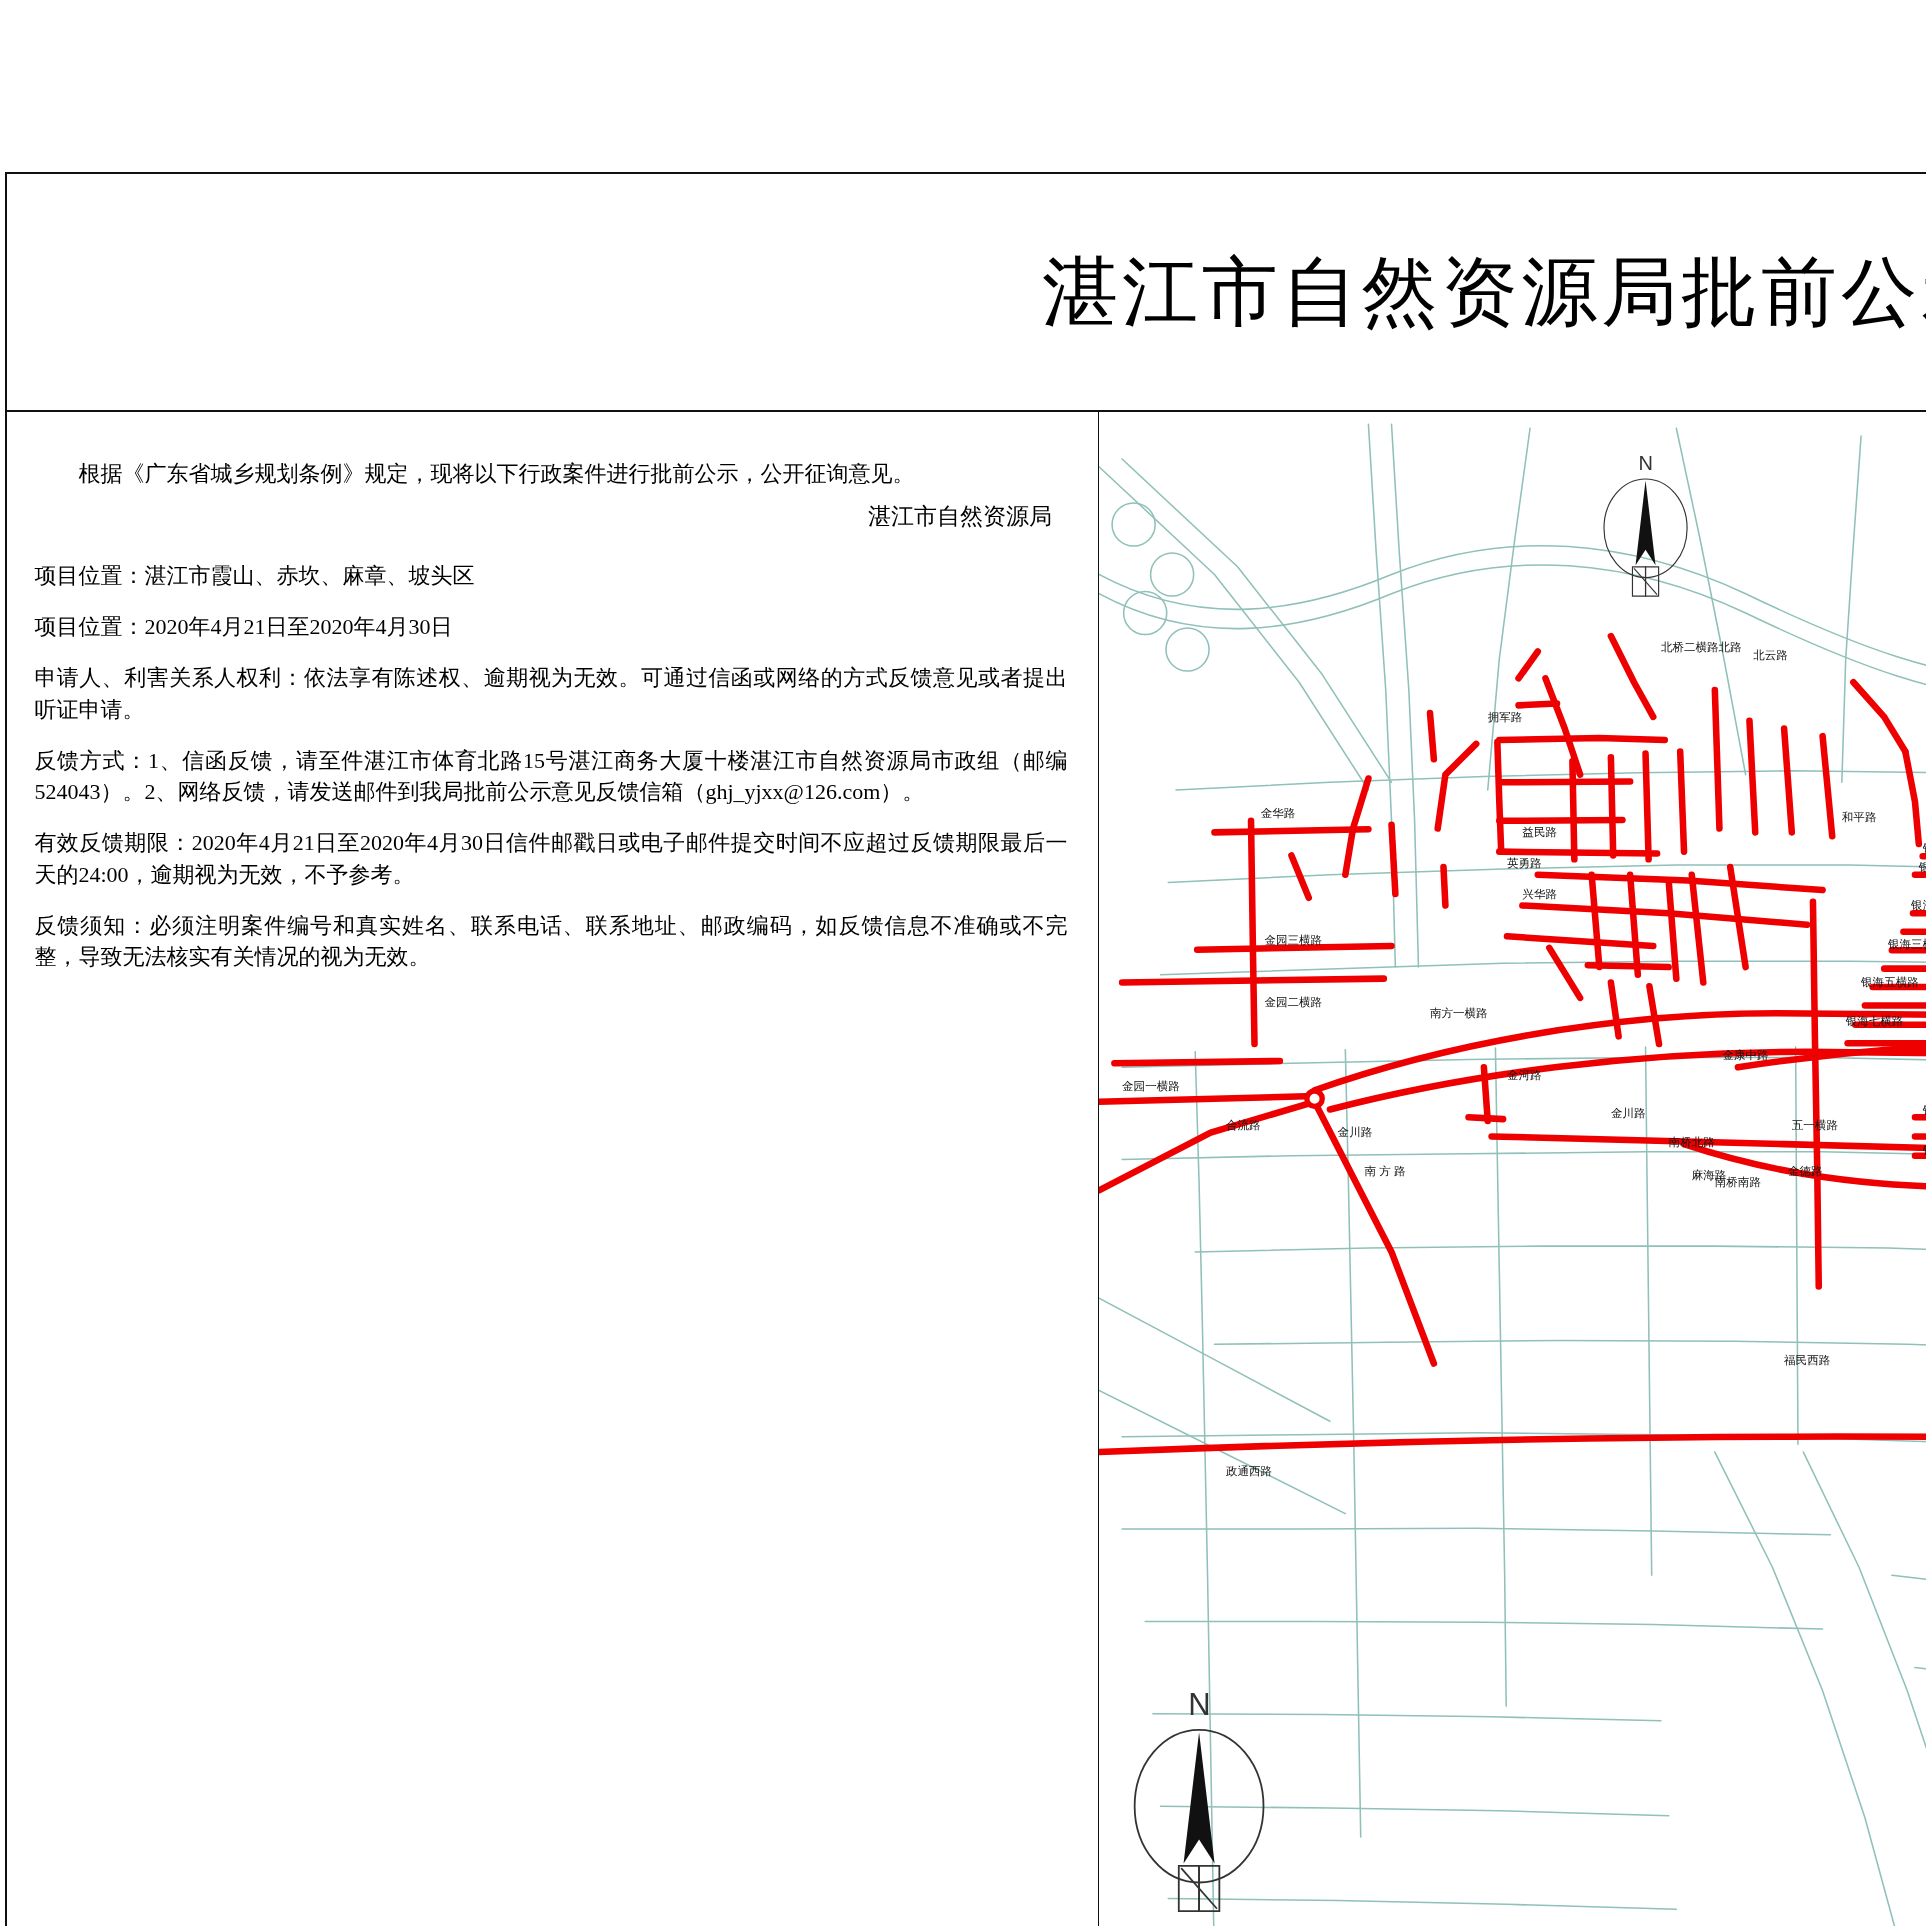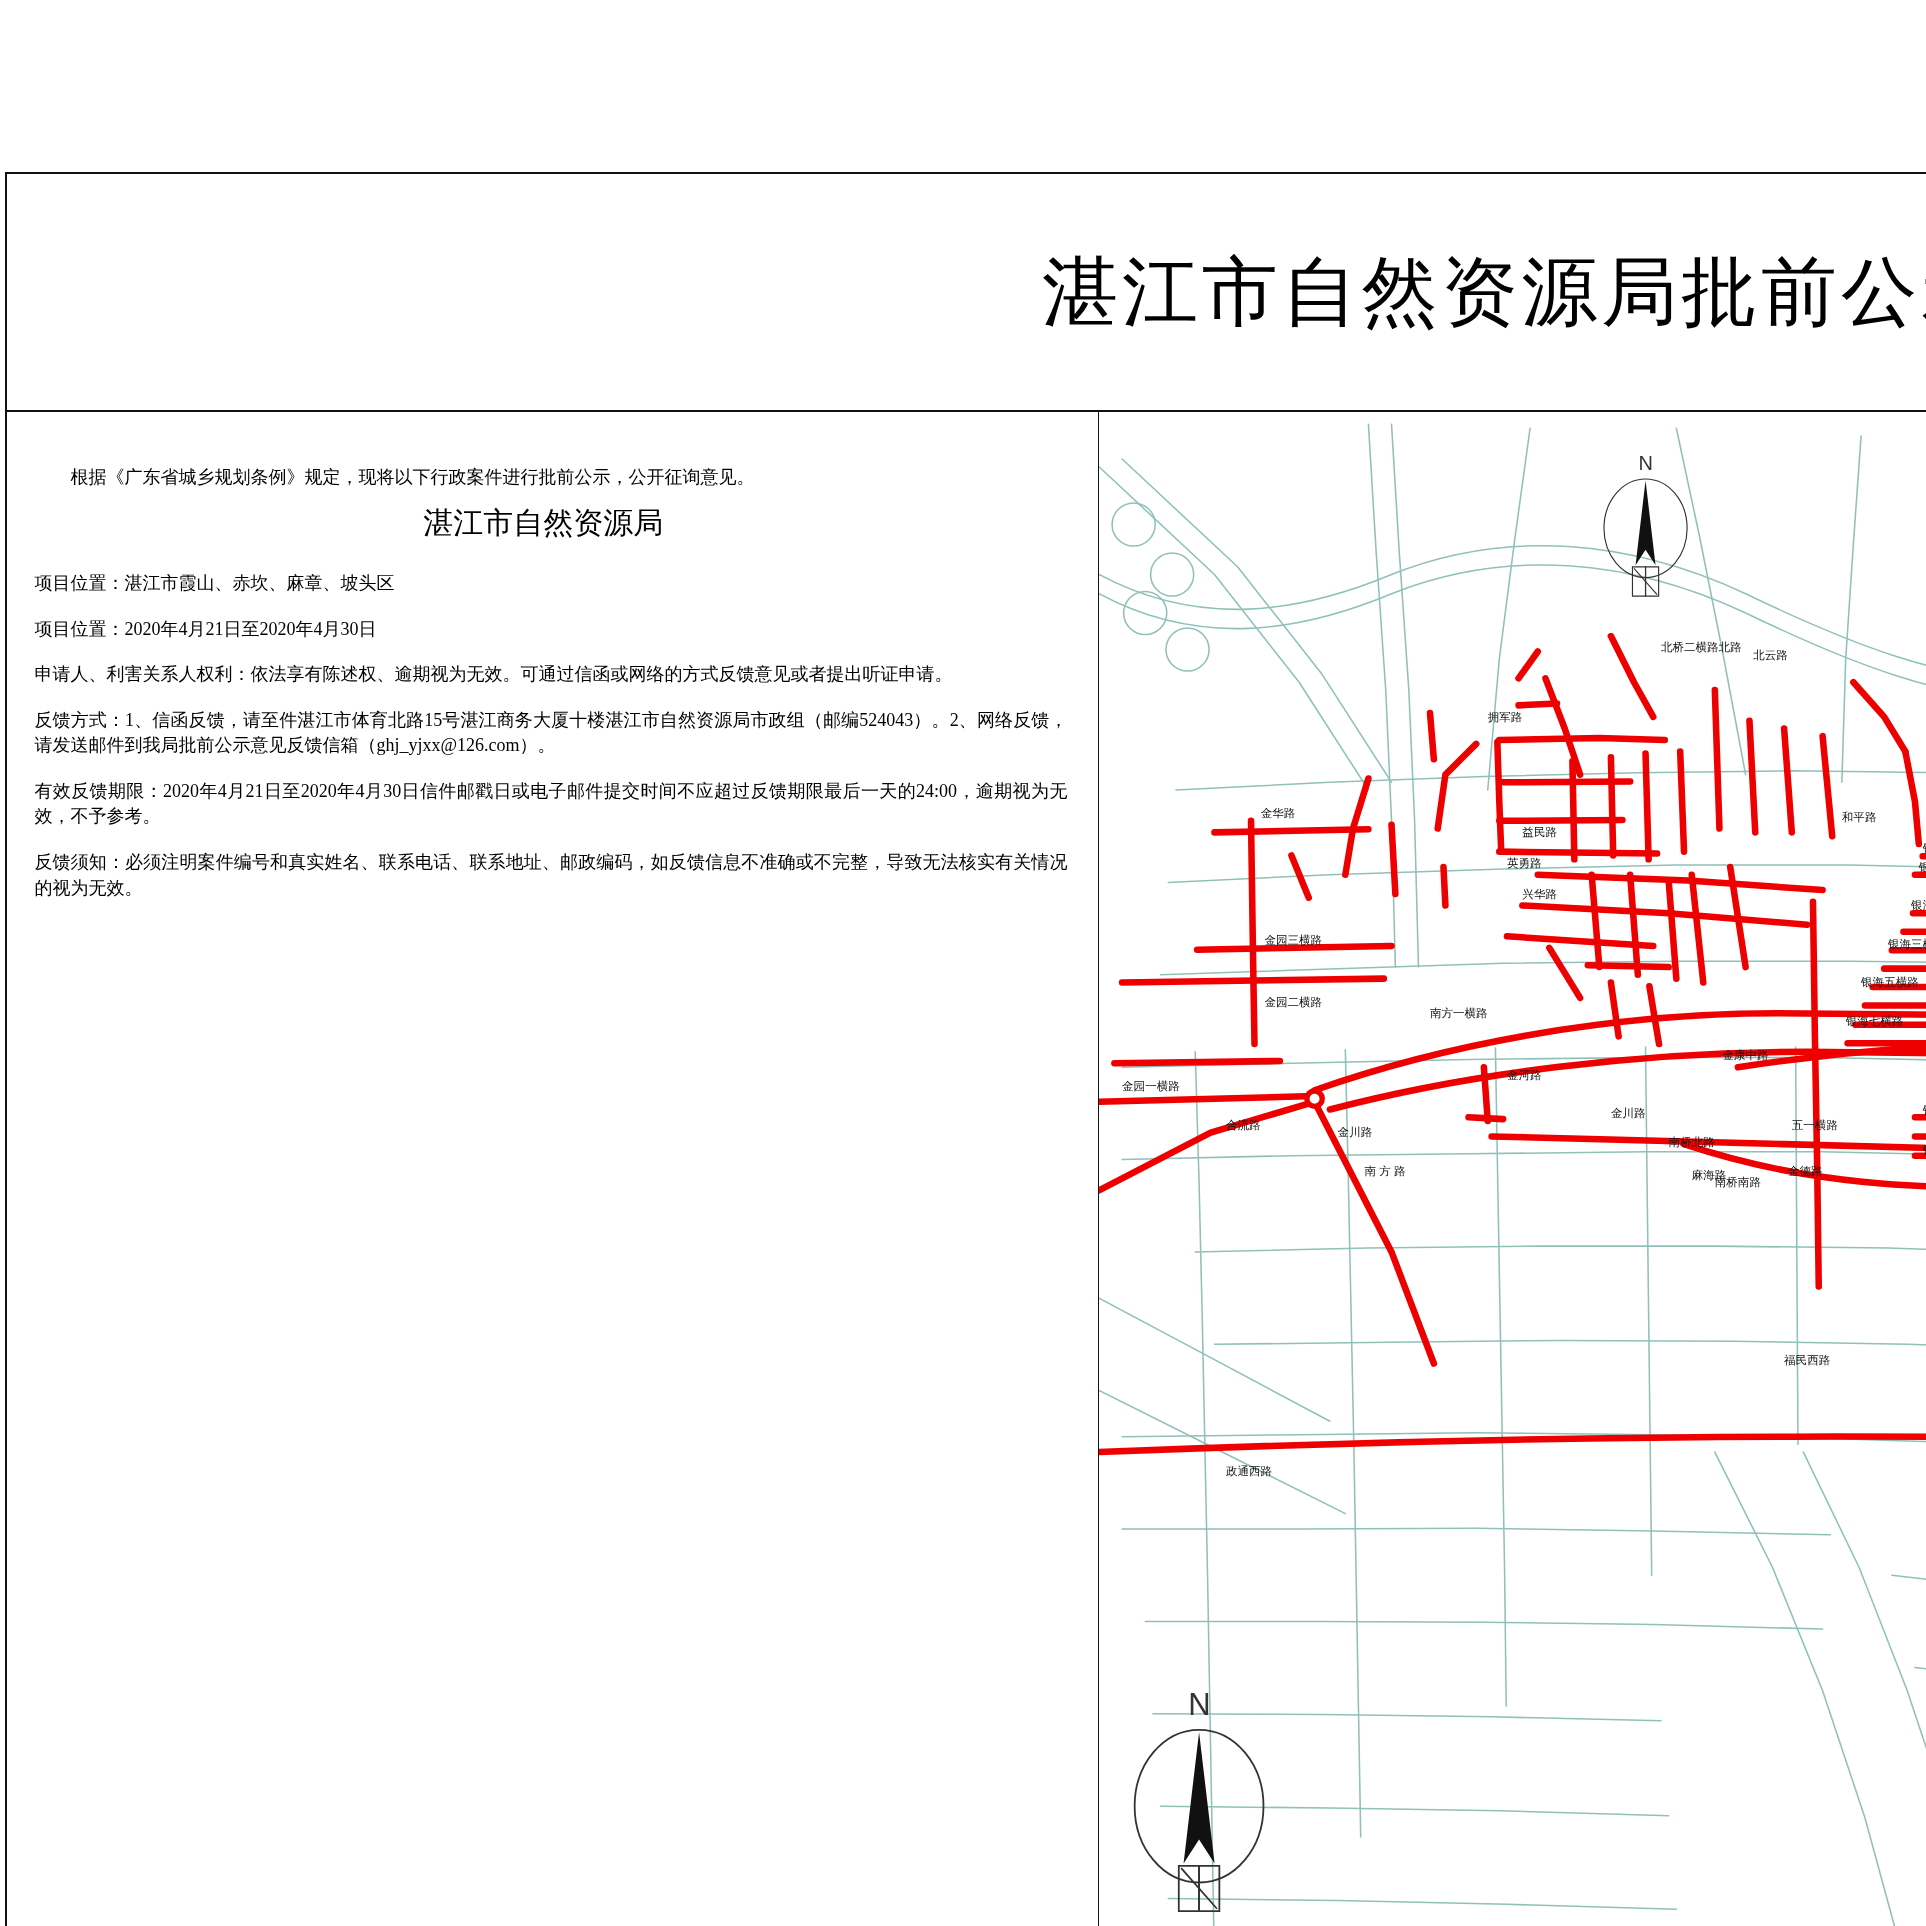--- a/index.html
+++ b/index.html
@@ -62,32 +62,32 @@
     left: 0;
     top: 0;
     width: 1092px;
     height: 100%;
     border-right: 1.9px solid #111111;
     box-sizing: border-box;
     padding: 46px 31px 15.4px 27px;
   }
 
   .para {
-    font-size: 18px;
+    font-size: 22px;
     line-height: 1.42;
     color: #000000;
-    margin: 7px 0 20px 0;
+    margin: 0 0 20px 0;
     text-align: justify;
     font-family: "Liberation Serif", "DejaVu Serif", serif;
   }
   .para.indent { text-indent: 2em; margin-bottom: 11.6px; }
   .sign {
-    font-size: 30px;
+    font-size: 23px;
     line-height: 1.4;
-    text-align: center;
+    text-align: right;
     margin: 0 15.4px 27px 0;
     color: #000;
   }
   .sign div { white-space: nowrap; }
 
   
   #map-col {
     position: absolute;
     left: 1092px;
     top: 0;

